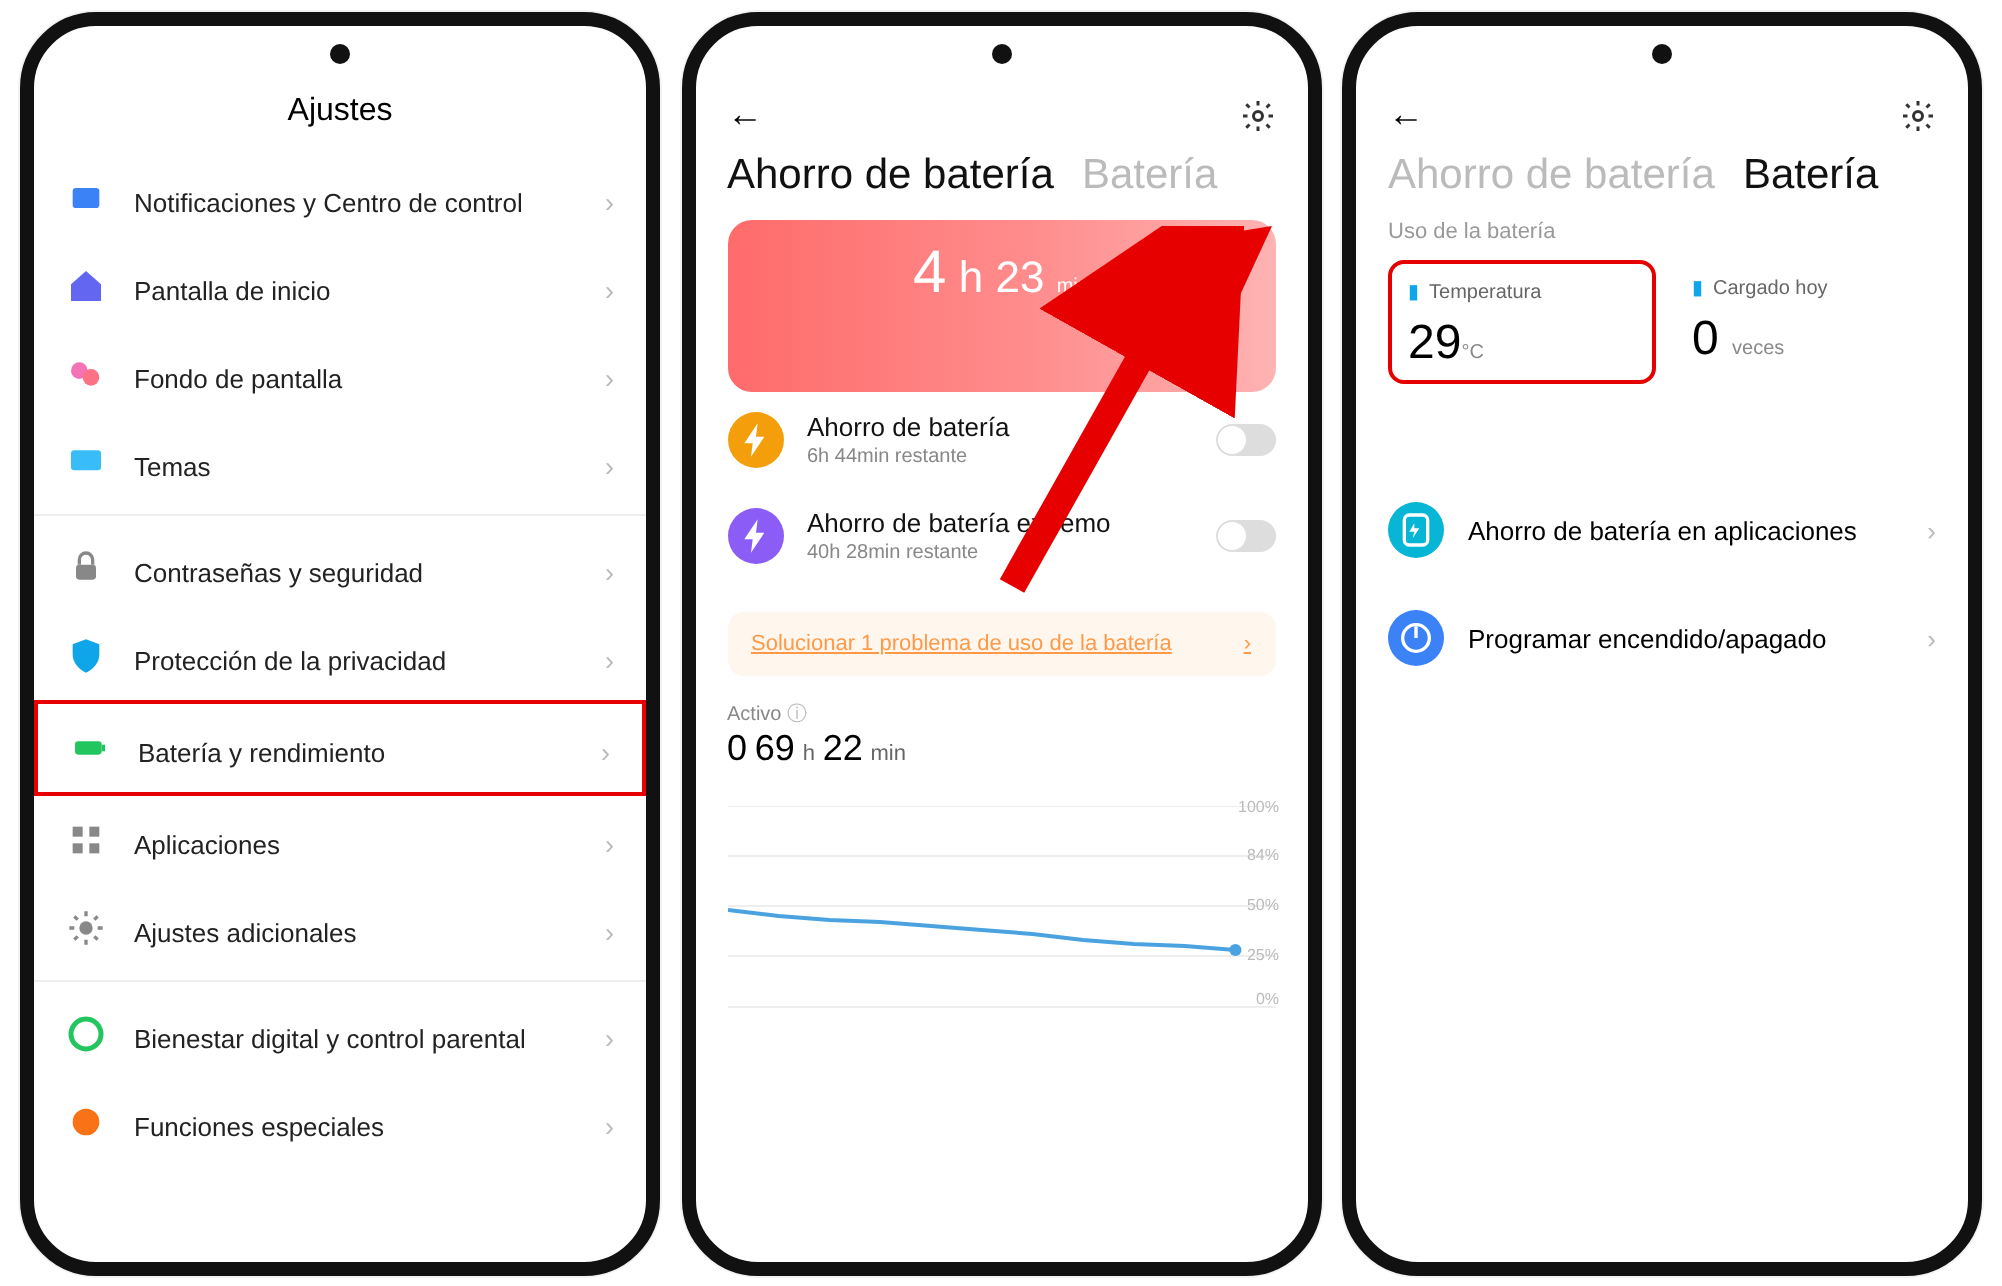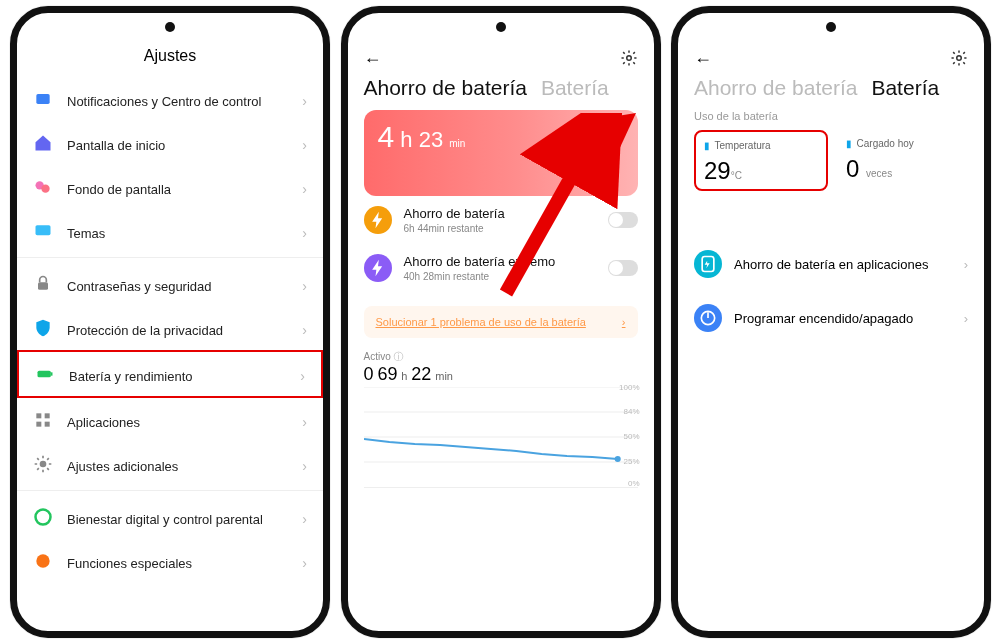--- a/index.html
+++ b/index.html
@@ -116,21 +116,21 @@
   .card-batt {
     margin: 0 16px;
     height: 86px;
     border-radius: 12px;
     background: linear-gradient(90deg, #ff6b6b 0%, #ff8c8c 55%, #ffb3b3 100%);
     color:#fff;
     padding: 10px 14px;
     box-sizing:border-box;
     position:relative;
   }
-  .card-batt .time-big { font-size: 22px; font-weight:400; }
+  .card-batt .time-big { font-size: 22px; font-weight:400;text-align:center; }
   .card-batt .time-big .h { font-size:30px; }
   .card-batt .sub { font-size:10px; opacity:.9; margin-top:2px; }
   .mode-row {
     display:flex;
     align-items:center;
     padding: 10px 16px;
   }
   .mode-row .ico-circle {
     width:28px;height:28px;border-radius:50%;
     display:flex;align-items:center;justify-content:center;
@@ -152,21 +152,21 @@
     padding:10px 12px;
     font-size:11px;
     display:flex;
     align-items:center;
     justify-content: space-between;
     text-decoration: underline;
   }
   .active-label { padding: 4px 16px 0; font-size:10px; color:#888; }
   .active-time { padding: 0 16px 2px; font-size:14px; }
   .graph {
-    margin: 0 16px 0;
+    margin: 16px 16px 0;
     height: 100px;
     position:relative;
     border-bottom:1px solid #eee;
   }
   .graph .glabel{position:absolute;right:-2px;font-size:8px;color:#bbb;}
   .arrow-annot {
     position:absolute;
     pointer-events:none;
   }
   

